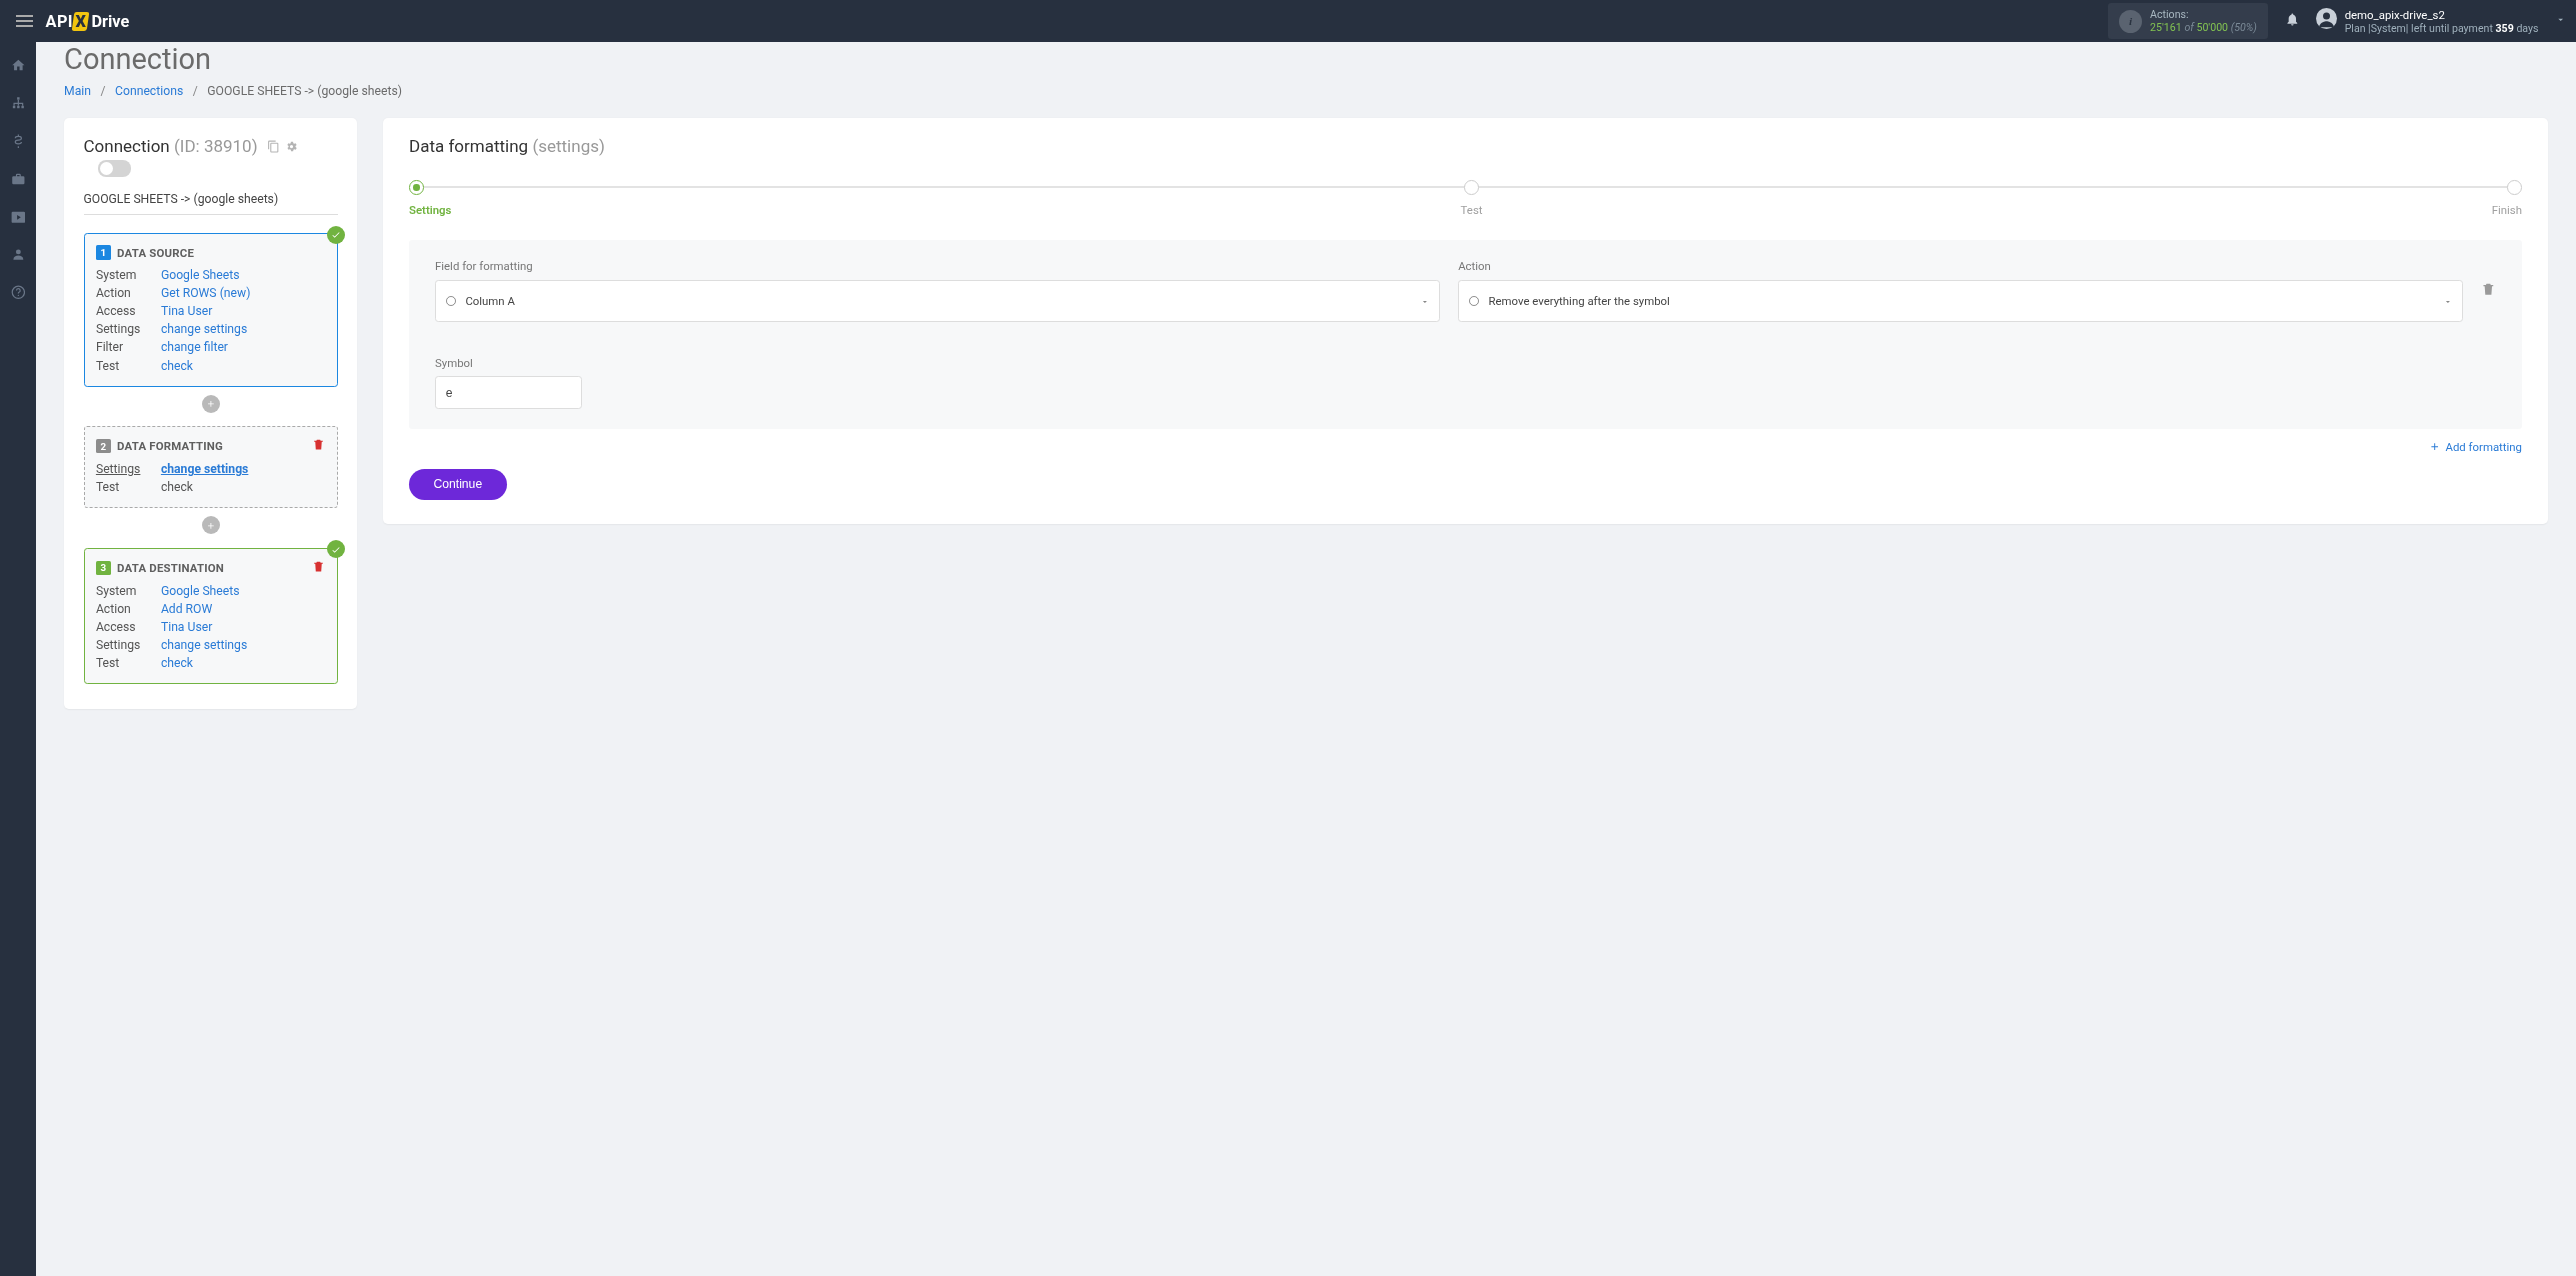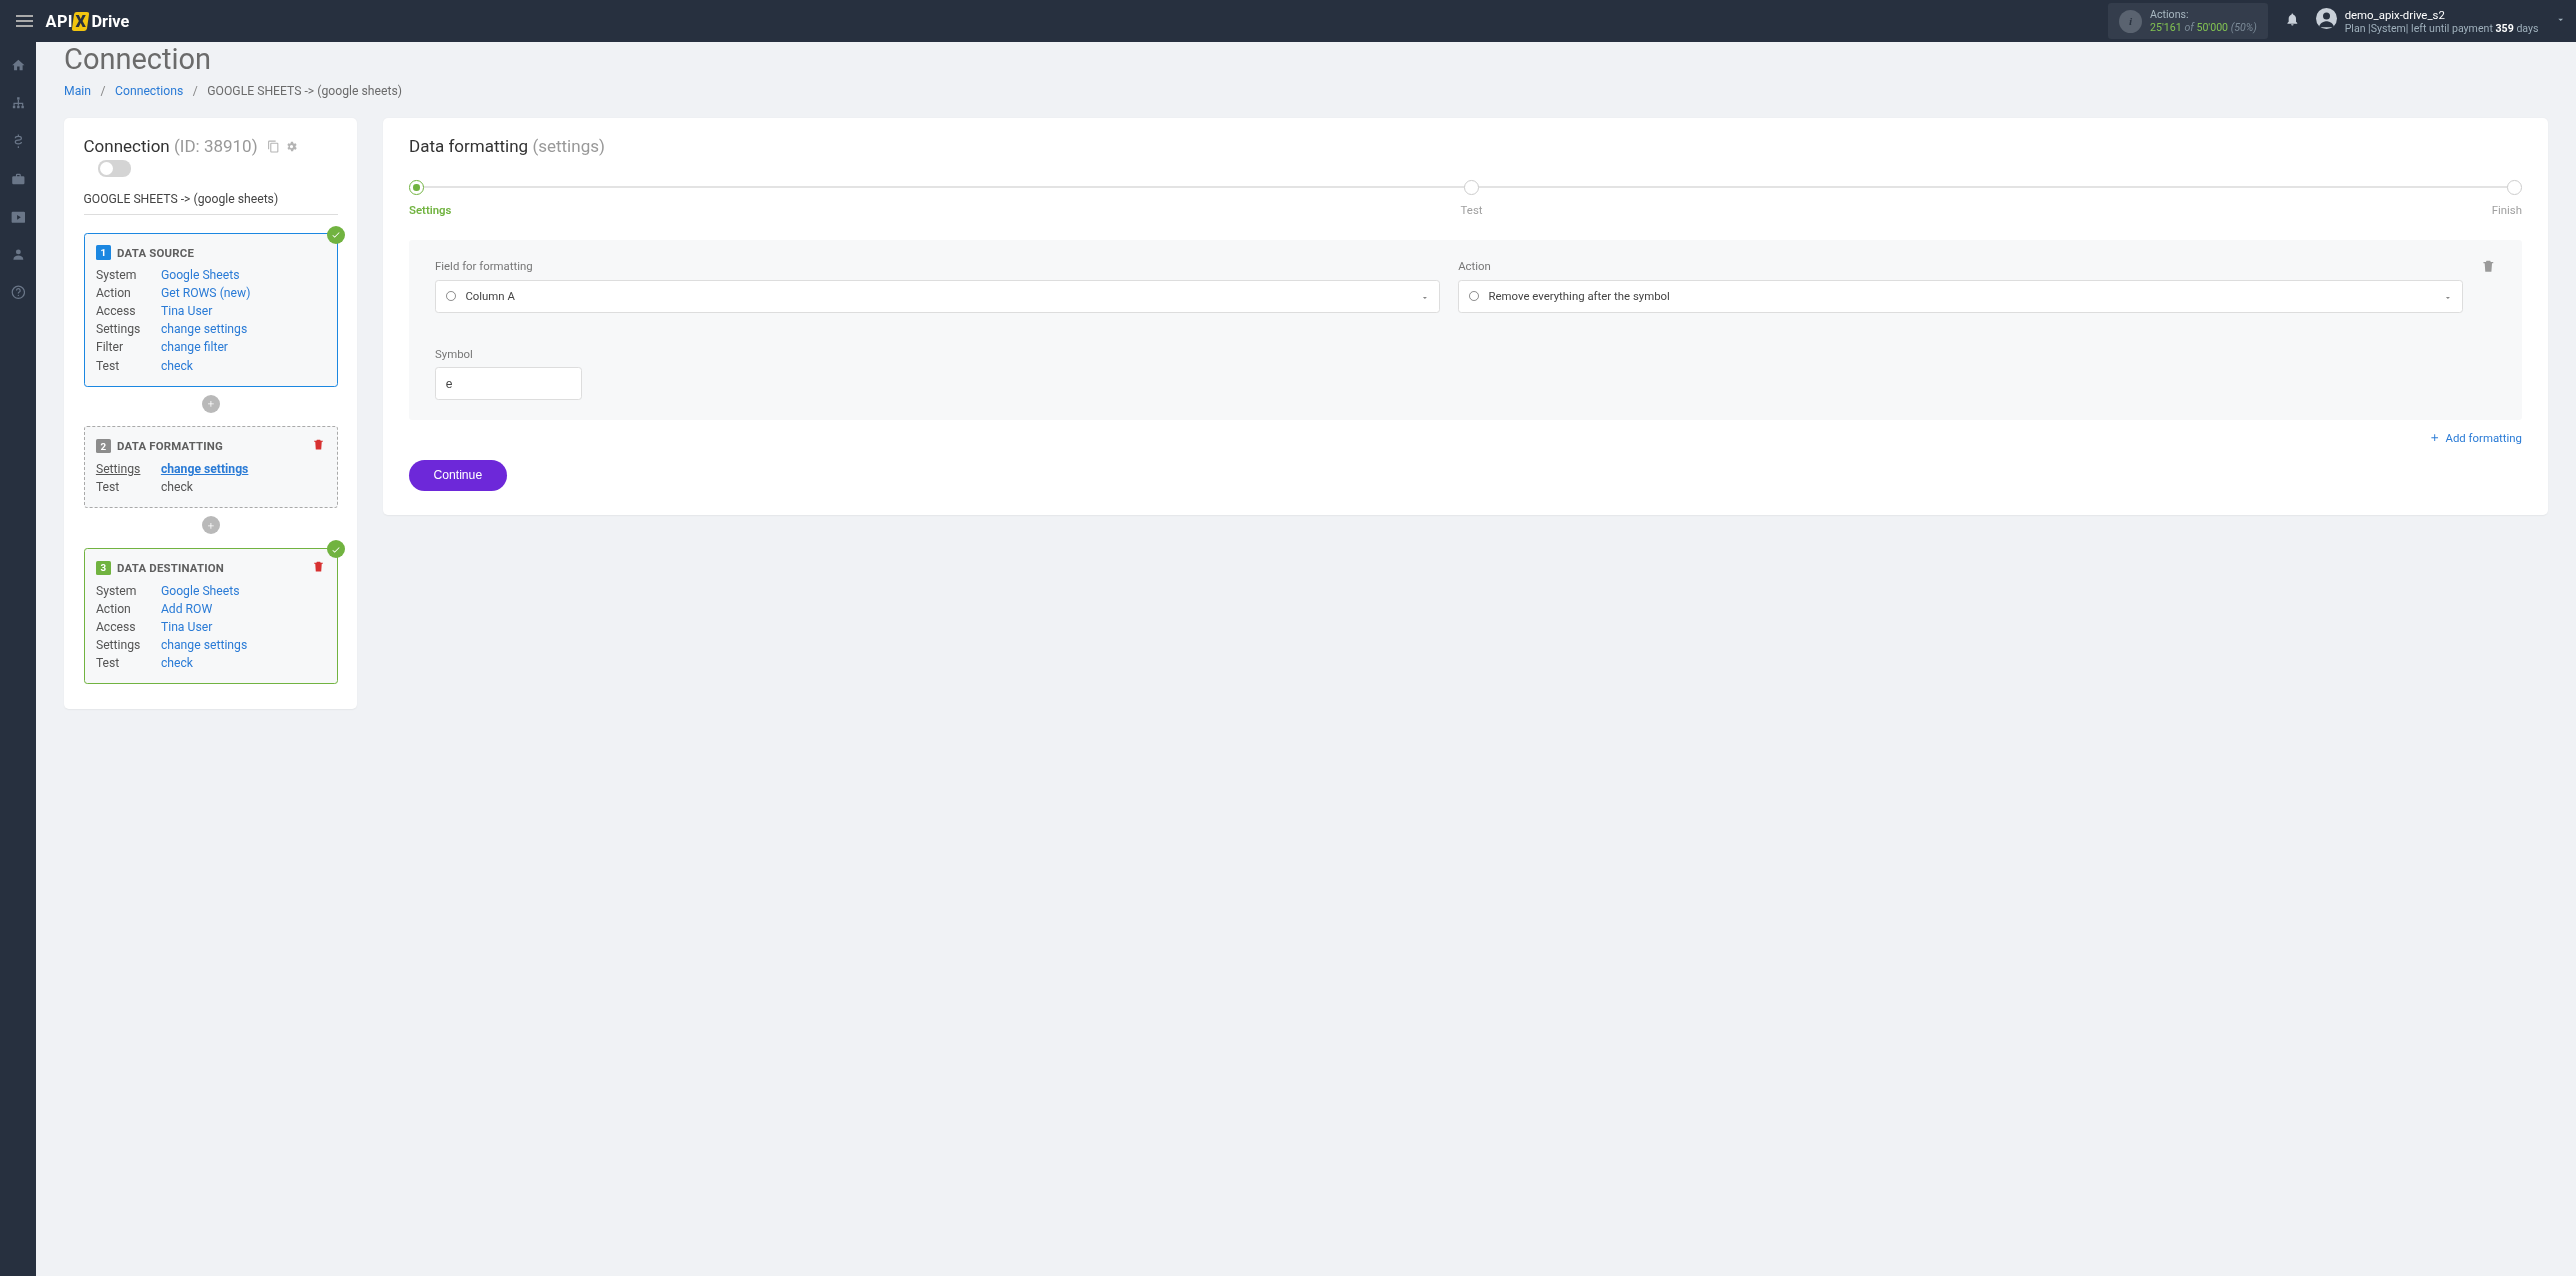--- a/index.html
+++ b/index.html
@@ -88,24 +88,24 @@
 .stepper .dot{ width:14.7px; height:14.7px; border:1.6px solid #ccc; background:#fff; border-radius:50%; display:flex; align-items:center; justify-content:center;}
 .stepper .dot.active{ border-color:#71b340;}
 .stepper .dot.active::after{ content:''; width:6.5px; height:6.5px; background:#71b340; border-radius:50%;}
 .stepper .lbl{ margin-top:8.1px; font-size:11.4px; color:#a0a0a0;}
 .stepper .lbl.active{ color:#71b340; font-weight:600;}
 .stepper .node.left{align-items:flex-start;}
 .stepper .node.right{align-items:flex-end;}
 .stepper .node.center{align-items:center;}
 
 .form-block{ background:#f7f8f9; border-radius:3.3px; padding:19.5px 26px; margin-top:23px;}
-.form-row{ display:flex; gap:18px; align-items:flex-start;}
+.form-row{ display:flex; gap:18px; align-items:center;}
 .form-field{ flex:1;}
 .form-field label{ display:block; font-size:11.4px; color:#777; margin-bottom:6.5px;}
-.select{ background:#fff; border:0.8px solid #ddd; border-radius:3.3px; height:33px; display:flex; align-items:center; padding:0 9.8px; position:relative; cursor:pointer;}
+.select{ background:#fff; border:0.8px solid #ddd; border-radius:3.3px; height:42px; display:flex; align-items:center; padding:0 9.8px; position:relative; cursor:pointer;}
 .select .radio{ width:9.8px; height:9.8px; border:1.2px solid #888; border-radius:50%; margin-right:9.8px;}
 .select .txtv{ flex:1; color:#444; }
 .select .caret{ width:9.8px;height:9.8px; }
 .select .caret svg{ fill:#888; width:9.8px; height:9.8px;}
 .trash-grey svg{ fill:#9a9a9a; width:14.7px; height:14.7px;}
 .input{ background:#fff; border:0.8px solid #ddd; border-radius:3.3px; height:33px; padding:0 9.8px; font-size:12.2px; color:#444; width:147px;}
 .symbol-row{margin-top:34px;}
 .add-fmt{ display:flex; justify-content:flex-end; margin-top:11.4px;}
 .add-fmt a{ color:#2a7bd6; text-decoration:none; display:flex; align-items:center; gap:4.9px;}
 .add-fmt svg{ fill:#2a7bd6; width:11.4px;height:11.4px;}

